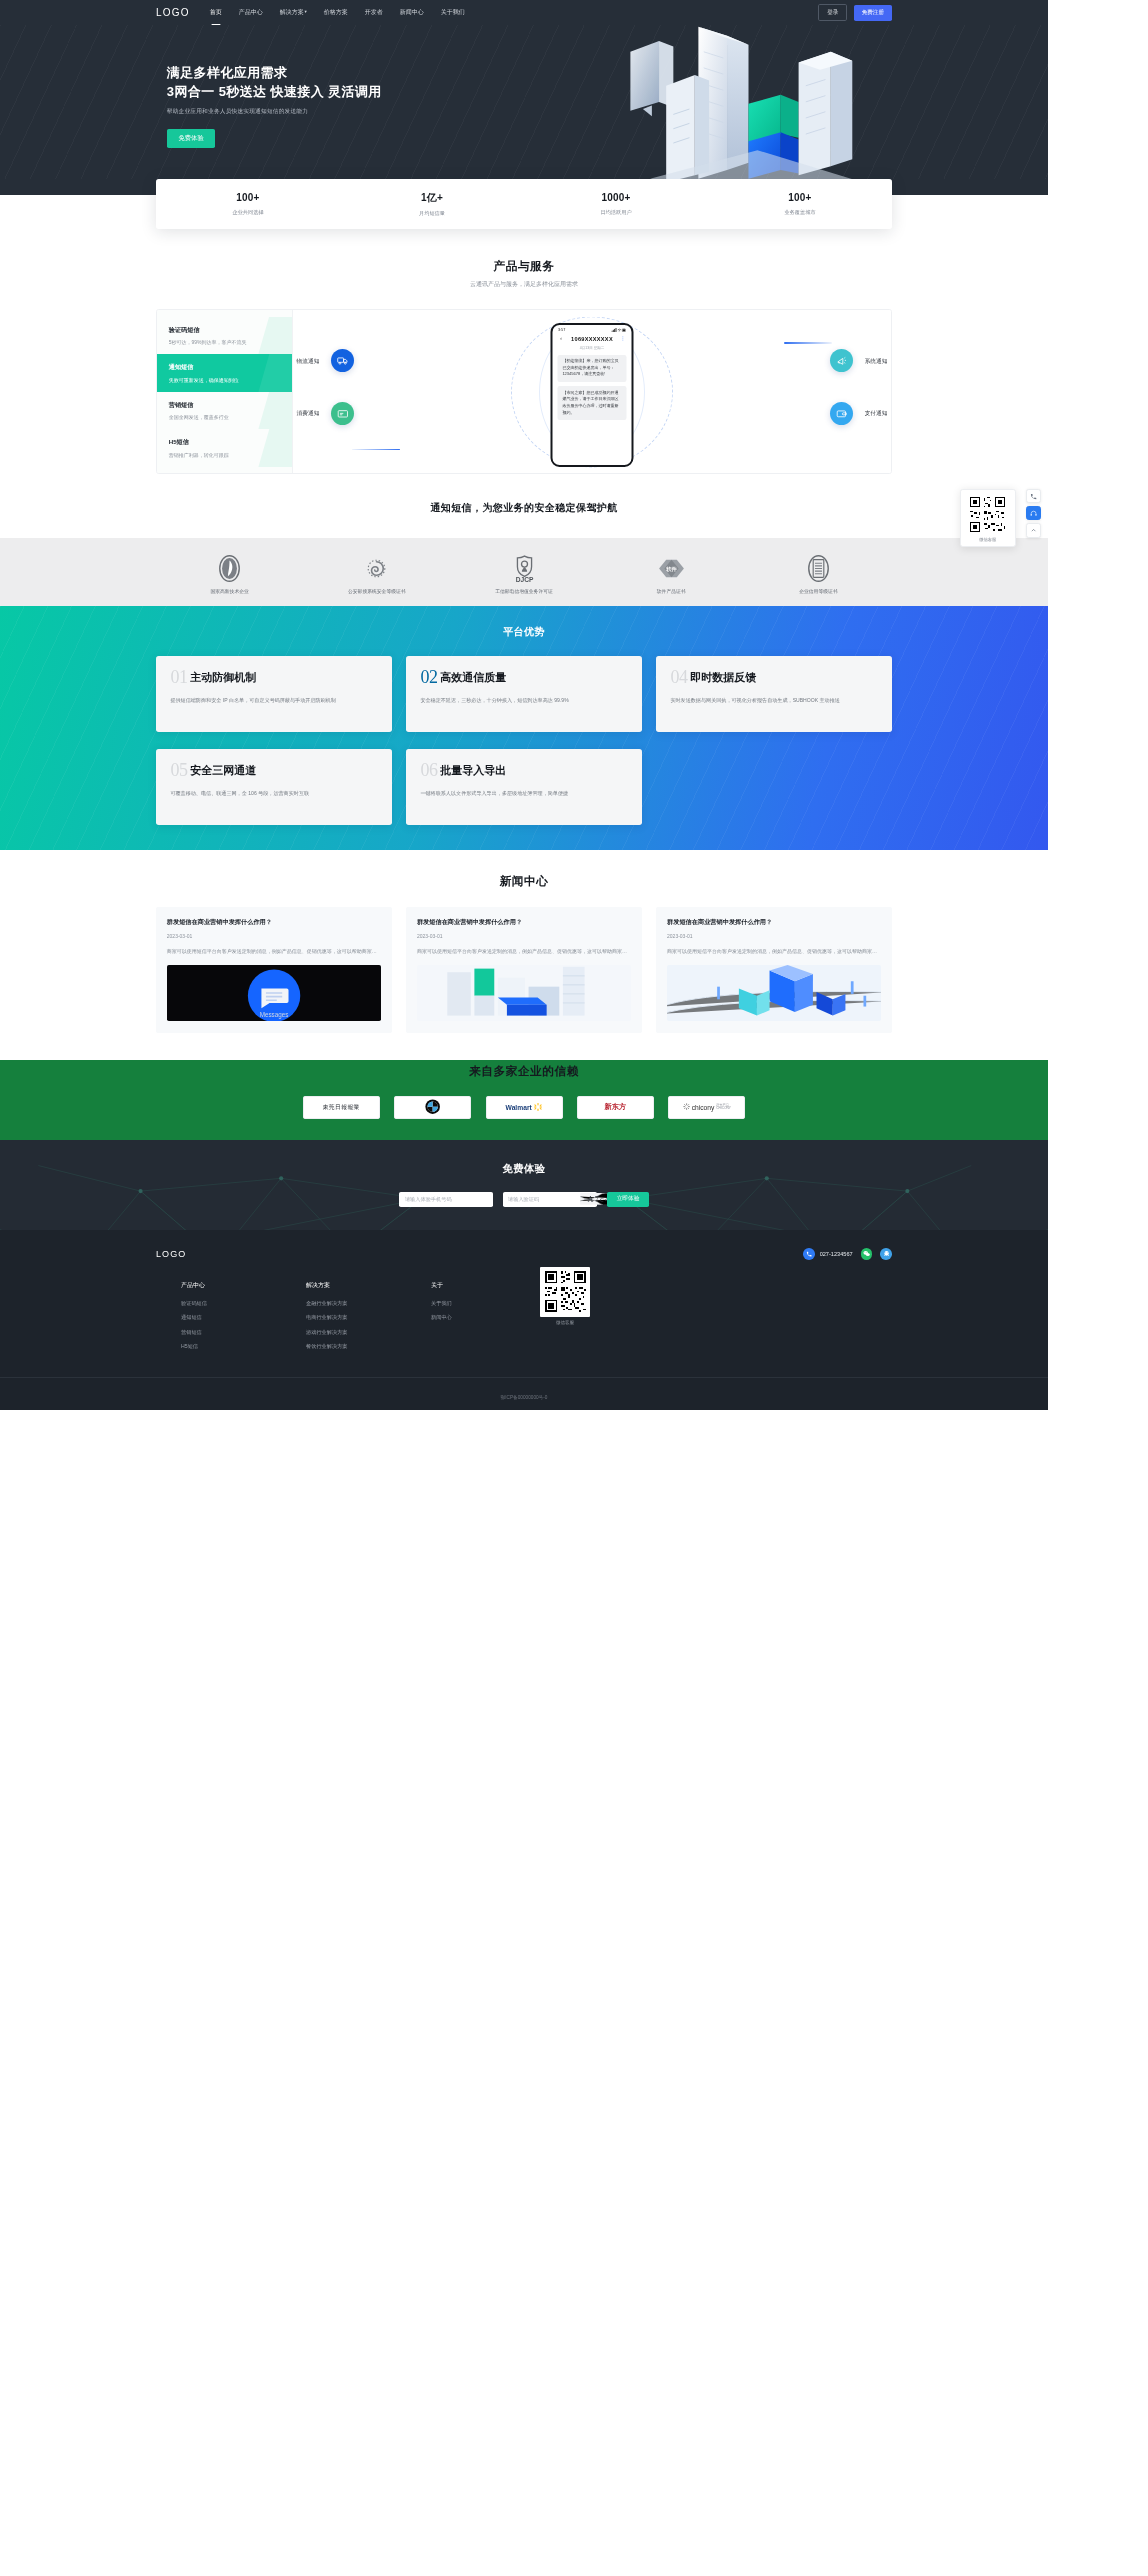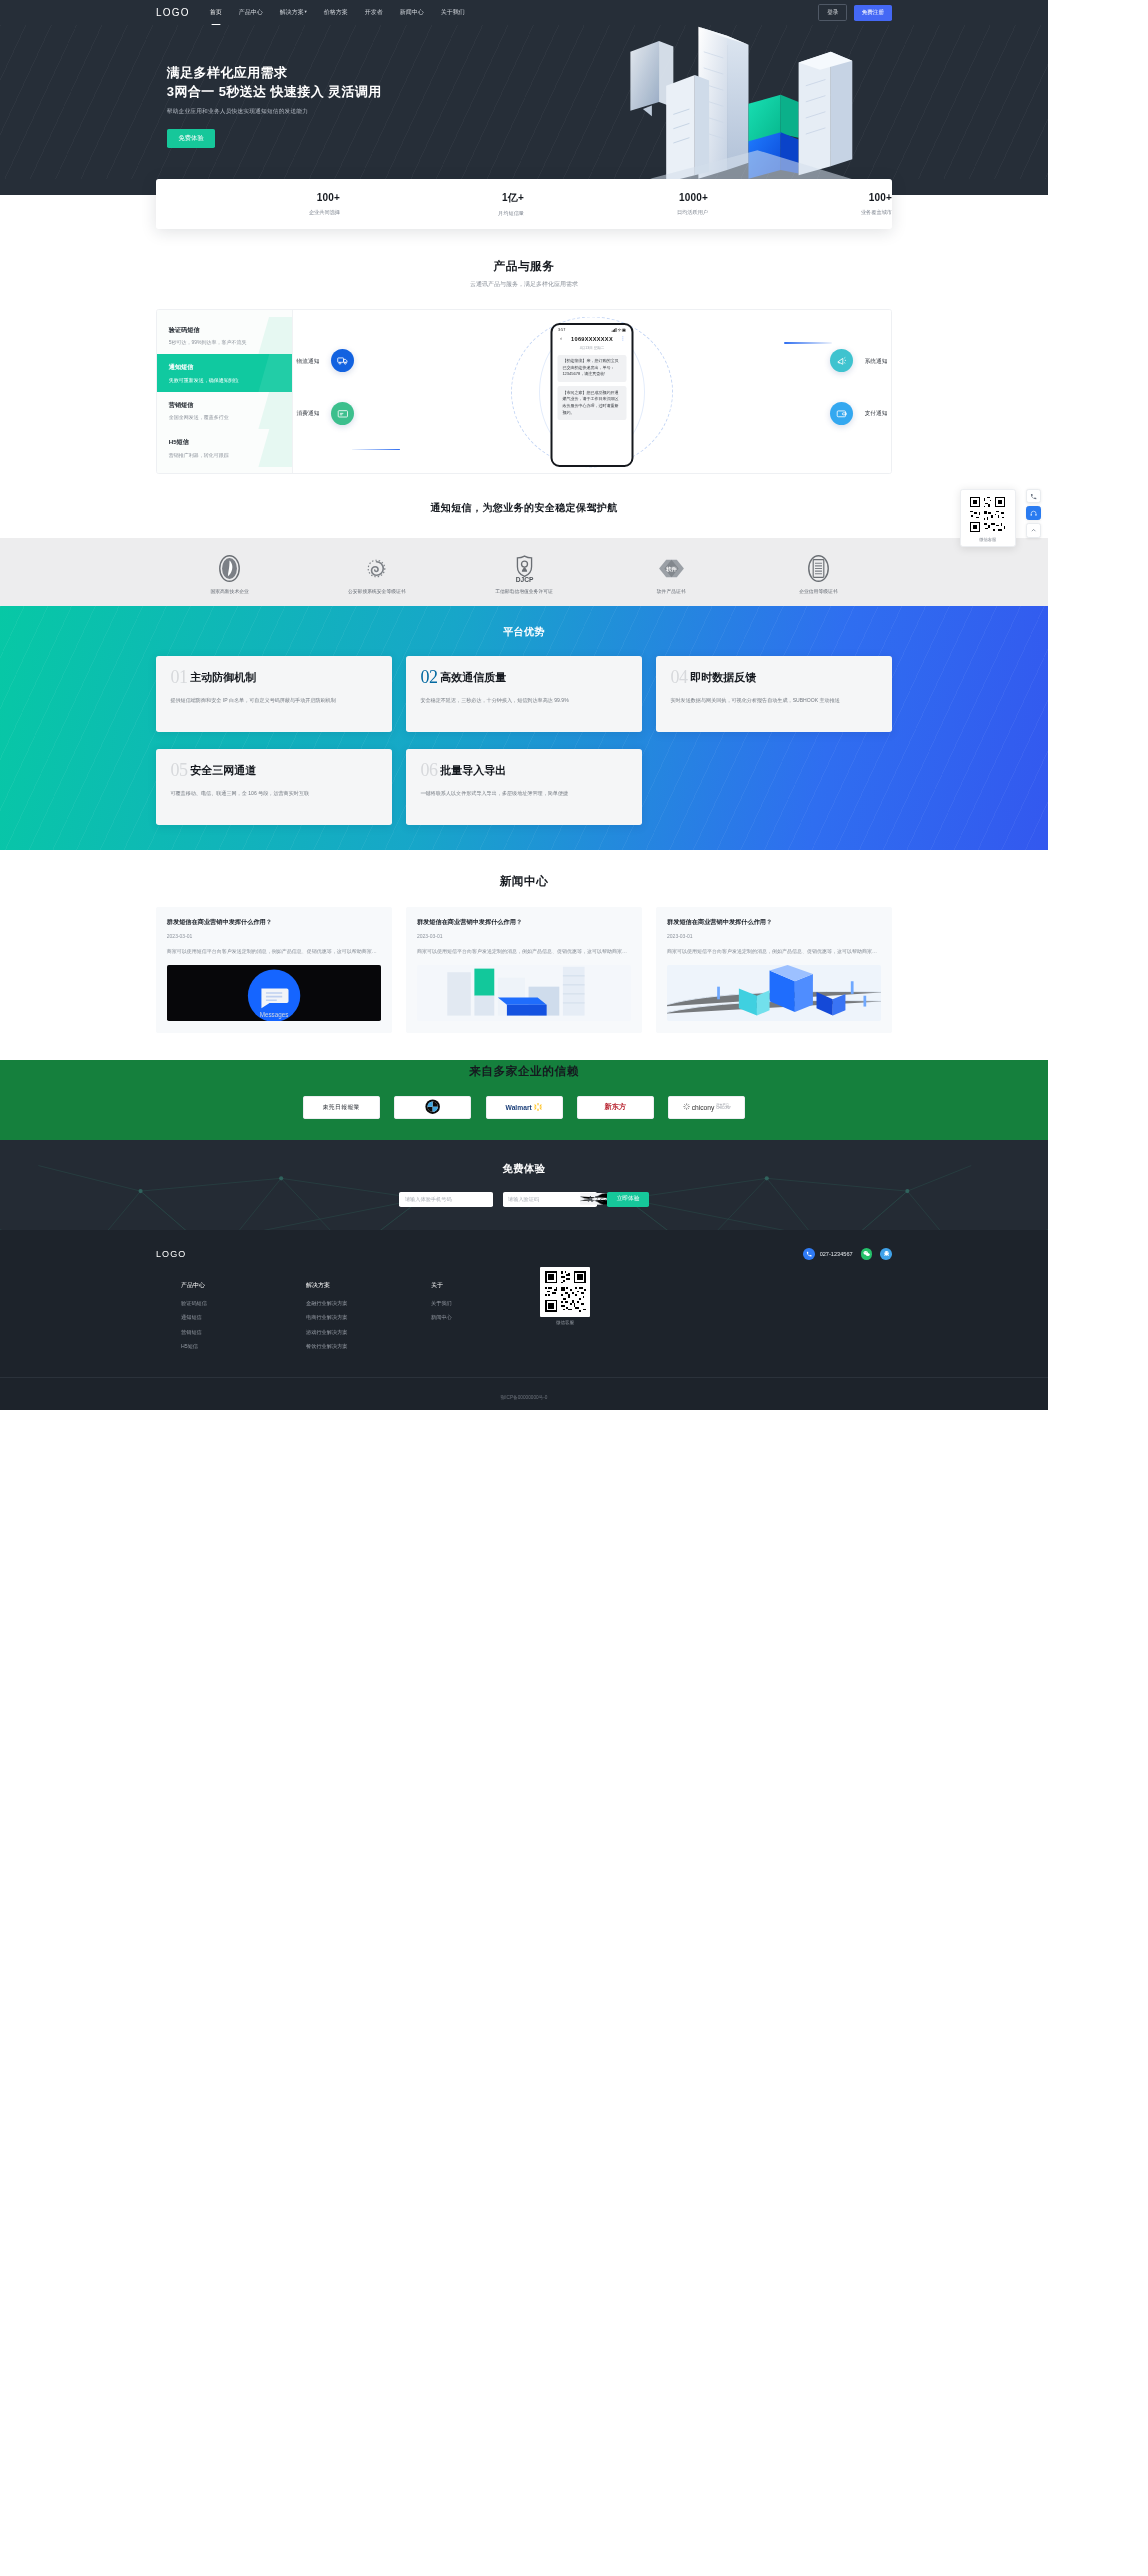--- a/index.html
+++ b/index.html
@@ -30,21 +30,21 @@
   .hero-h2{color:#fff;font-size:13px;font-weight:bold;line-height:1.4;letter-spacing:0.4px;margin-bottom:6.3px}
   .hero-sub{color:#b9bfc8;font-size:5.7px;letter-spacing:0.2px;margin-bottom:11.7px}
   .btn-hero{display:inline-block;background:#16c79a;color:#fff;font-size:6.3px;padding:5px 11.7px;border-radius:1.8px;border:none;cursor:pointer}
   
   .hero-art{position:absolute;right:18px;bottom:-7.2px;width:251px;height:170px;z-index:2}
 
   
   .stats-holder{position:relative;height:57px;background:linear-gradient(to bottom,#262e38 0 16px,#fff 16px 100%)}
   .stats{position:absolute;left:50%;transform:translateX(-50%);top:0;width:736px;height:50px;background:#fff;border-radius:2.7px;
     box-shadow:0 2.7px 16px rgba(20,30,50,.13);display:flex;align-items:center}
-  .stat{flex:1;text-align:right}
+  .stat{flex:1;text-align:center}
   .stat-v{font-size:10px;font-weight:bold;color:#15191f;letter-spacing:0.2px}
   .stat-l{font-size:5.2px;color:#7d848f;margin-top:5.4px}
 
   
   .sec{padding:23px 0 0}
   .sec-title{text-align:center;font-size:11.7px;font-weight:bold;color:#15191f;letter-spacing:0.5px}
   .sec-sub{text-align:center;font-size:6px;color:#8a9099;margin-top:6.3px}
 
   
   .prod{display:flex;margin-top:20px;background:#fff;border:0.9px solid #eef0f3;border-radius:2.7px;overflow:hidden;height:165px}

